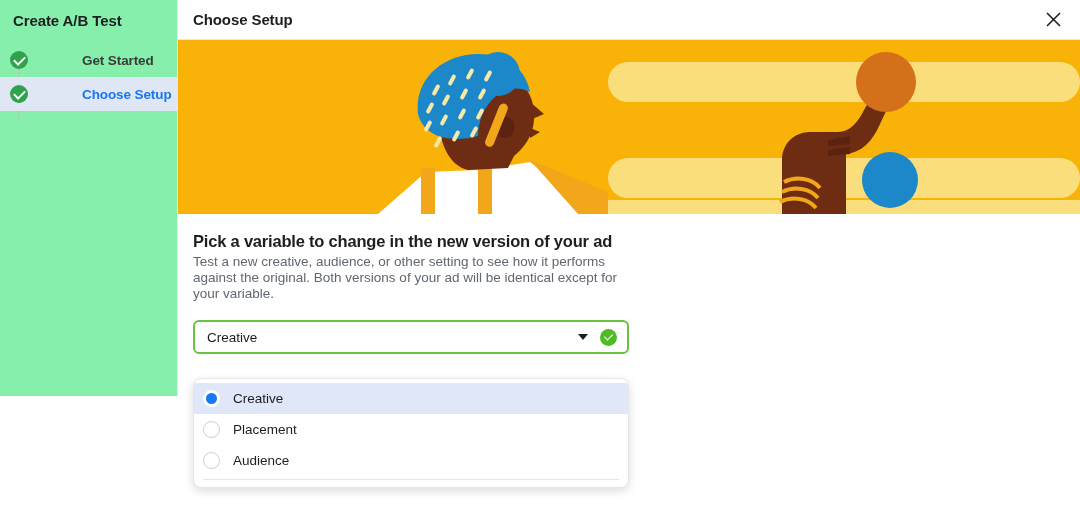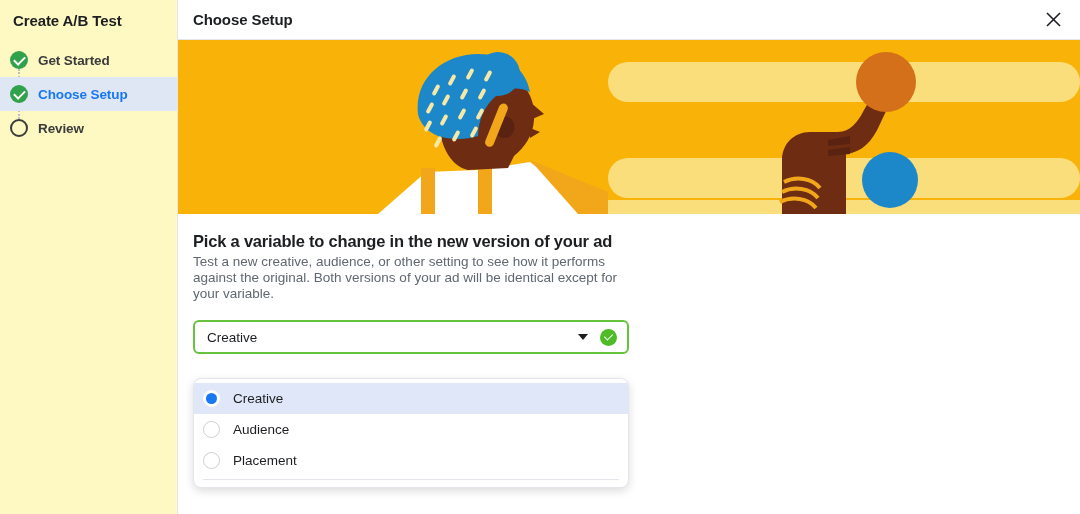--- a/index.html
+++ b/index.html
@@ -12,22 +12,22 @@
   .app {
     position: relative;
     width: 1080px; height: 514px;
     display: flex;
     background: #ffffff;
   }
 
   
   .sidebar {
     width: 178px;
-    height: 514px;
-    background: #fef9c3;
+    height: 396px;
+    background: #86efac;
     border-right: 1px solid #e4e6eb;
     flex: 0 0 178px;
     position: relative;
   }
   .sidebar-title {
     font-size: 15px;
     font-weight: bold;
     color: #1c1e21;
     padding: 12px 0 0 13px;
     letter-spacing: -0.1px;
@@ -36,20 +36,21 @@
     margin-top: 14px;
     position: relative;
   }
   .step {
     display: flex;
     align-items: center;
     height: 34px;
     padding-left: 10px;
     position: relative;
     z-index: 2;
+    gap: 44px;
   }
   .step.active {
     background: #dfe7f5;
   }
   .step-icon {
     width: 18px; height: 18px;
     flex: 0 0 18px;
     margin-right: 10px;
     position: relative;
     display: flex;
@@ -249,24 +250,20 @@
       <div class="step">
         <span class="step-icon done"></span>
         <span class="step-label">Get Started</span>
       </div>
 
       <div class="step active">
         <span class="step-icon done"></span>
         <span class="step-label">Choose Setup</span>
       </div>
 
-      <div class="step">
-        <span class="step-icon todo"></span>
-        <span class="step-label">Review</span>
-      </div>
     </nav>
   </aside>
 
   <section class="main">
 
     <header class="topbar">
       <div class="topbar-title">Choose Setup</div>
       <div class="close-btn">
         <svg width="17" height="17" viewBox="0 0 17 17" aria-hidden="true">
           <line x1="2" y1="2" x2="15" y2="15" stroke="#1c1e21" stroke-width="1.6"></line>
@@ -355,23 +352,23 @@
       </div>
     </div>
 
     <div class="dropdown">
       <div class="opt selected">
         <span class="radio"></span>
         <span class="opt-label">Creative</span>
       </div>
       <div class="opt">
         <span class="radio"></span>
-        <span class="opt-label">Audience</span>
+        <span class="opt-label">Placement</span>
       </div>
       <div class="opt">
         <span class="radio"></span>
-        <span class="opt-label">Placement</span>
+        <span class="opt-label">Audience</span>
       </div>
       <div class="opt-divider"></div>
     </div>
 
   </section>
 </div>
 
 </body></html>

